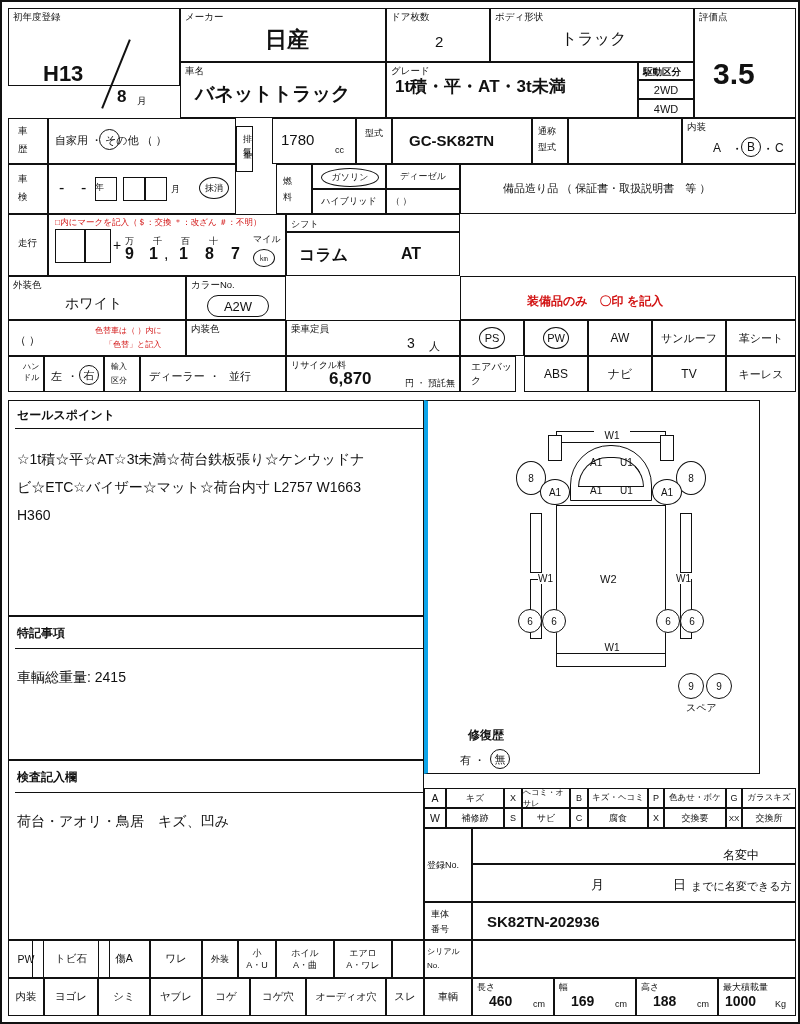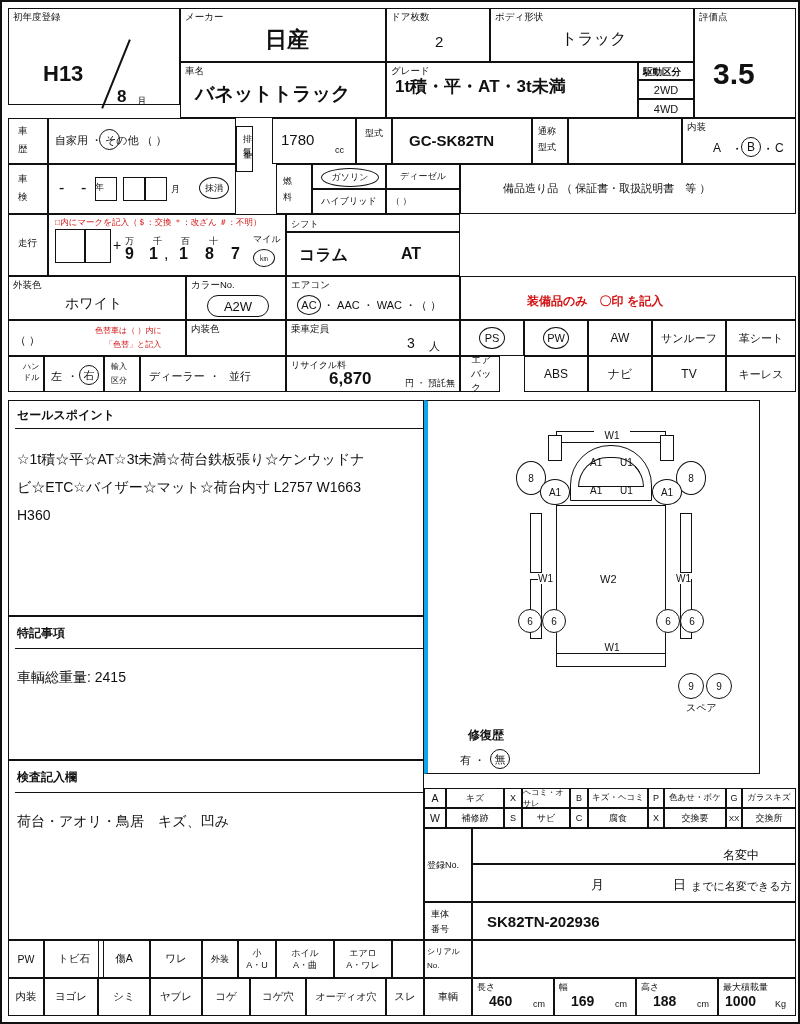--- a/index.html
+++ b/index.html
@@ -40,21 +40,21 @@
     position:absolute; border:1.6px solid #111; border-radius:50%;
     display:flex; align-items:center; justify-content:center; font-size:10px; background:#fff;
   }
   .rect-lt { position:absolute; border:1.6px solid #111; background:#fff; }
 </style>
 </head>
 <body>
 
 <div class="sheet">
 
-  <div class="bx" style="left:6px; top:6px; width:172px; height:97px;">
+  <div class="bx" style="left:6px; top:6px; width:172px; height:78px;">
     <div class="abs lbl" style="left:4px; top:2px;">初年度登録</div>
     <div class="abs big" style="left:34px; top:52px;">H13</div>
     <div class="slash" style="left:106px; top:28px; width:2px; height:74px; transform:rotate(22deg);"></div>
     <div class="abs" style="left:108px; top:78px; font-size:17px; font-weight:bold;">8</div>
     <div class="abs lbl" style="left:128px; top:86px;">月</div>
   </div>
 
   <div class="bx" style="left:178px; top:6px; width:206px; height:54px;">
     <div class="abs lbl" style="left:4px; top:2px;">メーカー</div>
     <div class="abs" style="left:84px; top:16px; font-size:22px; font-weight:bold;">日産</div>
@@ -194,25 +194,20 @@
   </div>
 
   <div class="bx" style="left:6px; top:274px; width:178px; height:44px;">
     <div class="abs lbl" style="left:4px; top:2px;">外装色</div>
     <div class="abs" style="left:56px; top:18px; font-size:14px;">ホワイト</div>
   </div>
   <div class="bx" style="left:184px; top:274px; width:100px; height:44px;">
     <div class="abs lbl" style="left:4px; top:2px;">カラーNo.</div>
     <div class="abs ovbox" style="left:20px; top:18px; width:62px; height:22px; font-size:13px;">A2W</div>
   </div>
-  <div class="bx" style="left:284px; top:274px; width:174px; height:44px;">
-    <div class="abs lbl" style="left:4px; top:2px;">エアコン</div>
-    <div class="abs circle" style="left:10px; top:18px; width:24px; height:20px; font-size:11px;">AC</div>
-    <div class="abs" style="left:36px; top:21px; font-size:11px;">・ AAC ・ WAC ・（            ）</div>
-  </div>
   <div class="bx" style="left:458px; top:274px; width:336px; height:44px;">
     <div class="abs red" style="left:66px; top:16px; font-size:12px; font-weight:bold;">装備品のみ　〇印 を記入</div>
   </div>
 
   <div class="bx" style="left:6px; top:318px; width:178px; height:36px;">
     <div class="abs" style="left:6px; top:12px; font-size:11px;">（                ）</div>
     <div class="abs red" style="left:86px; top:4px; font-size:8px;">色替車は（ ）内に</div>
     <div class="abs red" style="left:96px; top:18px; font-size:8px;">「色替」と記入</div>
   </div>
   <div class="bx" style="left:184px; top:318px; width:100px; height:36px;">
@@ -228,21 +223,21 @@
   <div class="eqcell" style="left:458px; top:318px; width:64px; height:36px;">
     <span class="circle" style="width:26px;height:22px;border-radius:50%;font-size:11px;">PS</span>
   </div>
   <div class="eqcell" style="left:522px; top:318px; width:64px; height:36px;">
     <span class="circle" style="width:26px;height:22px;border-radius:50%;font-size:11px;">PW</span>
   </div>
   <div class="eqcell" style="left:586px; top:318px; width:64px; height:36px;">AW</div>
   <div class="eqcell" style="left:650px; top:318px; width:74px; height:36px; font-size:11px;">サンルーフ</div>
   <div class="eqcell" style="left:724px; top:318px; width:70px; height:36px; font-size:11px;">革シート</div>
 
-  <div class="eqcell" style="left:458px; top:354px; width:40px; height:36px; font-size:10px;padding-left:10px;">エアバック</div>
+  <div class="eqcell" style="left:458px; top:354px; width:56px; height:36px; font-size:10px;padding-left:10px;">エアバック</div>
   <div class="eqcell" style="left:522px; top:354px; width:64px; height:36px;">ABS</div>
   <div class="eqcell" style="left:586px; top:354px; width:64px; height:36px;">ナビ</div>
   <div class="eqcell" style="left:650px; top:354px; width:74px; height:36px;">TV</div>
   <div class="eqcell" style="left:724px; top:354px; width:70px; height:36px; font-size:11px;">キーレス</div>
 
   <div class="bx" style="left:6px; top:354px; width:36px; height:36px;">
     <div class="abs sml" style="left:14px; top:4px; font-size:8px;">ハンドル</div>
   </div>
   <div class="bx" style="left:42px; top:354px; width:60px; height:36px;">
     <div class="abs" style="left:6px; top:12px; font-size:11px;">左</div>
@@ -369,21 +364,21 @@
 
   <div class="bx" style="left:422px; top:900px; width:48px; height:38px;">
     <div class="abs sml" style="left:6px; top:5px; font-size:9px;">車体</div>
     <div class="abs sml" style="left:6px; top:20px; font-size:9px;">番号</div>
   </div>
   <div class="bx" style="left:470px; top:900px; width:324px; height:38px;">
     <div class="abs" style="left:14px; top:10px; font-size:15px; font-weight:bold;">SK82TN-202936</div>
   </div>
 
   <div class="grid-cell" style="left:6px; top:938px; width:36px; height:38px;">PW</div>
-  <div class="grid-cell" style="left:42px; top:938px; width:60px; height:38px;">トビ石</div>
+  <div class="grid-cell" style="left:30px; top:938px; width:78px; height:38px;">トビ石</div>
   <div class="grid-cell" style="left:96px; top:938px; width:52px; height:38px;">傷A</div>
   <div class="grid-cell" style="left:148px; top:938px; width:52px; height:38px;">ワレ</div>
   <div class="grid-cell" style="left:200px; top:938px; width:36px; height:38px; font-size:9px;">外装</div>
   <div class="grid-cell" style="left:236px; top:938px; width:38px; height:38px; font-size:9px;">
     <div style="text-align:center; line-height:12px;">
       <div>小</div>
       <div>A・U</div>
     </div>
   </div>
   <div class="grid-cell" style="left:274px; top:938px; width:58px; height:38px; font-size:9px;">

